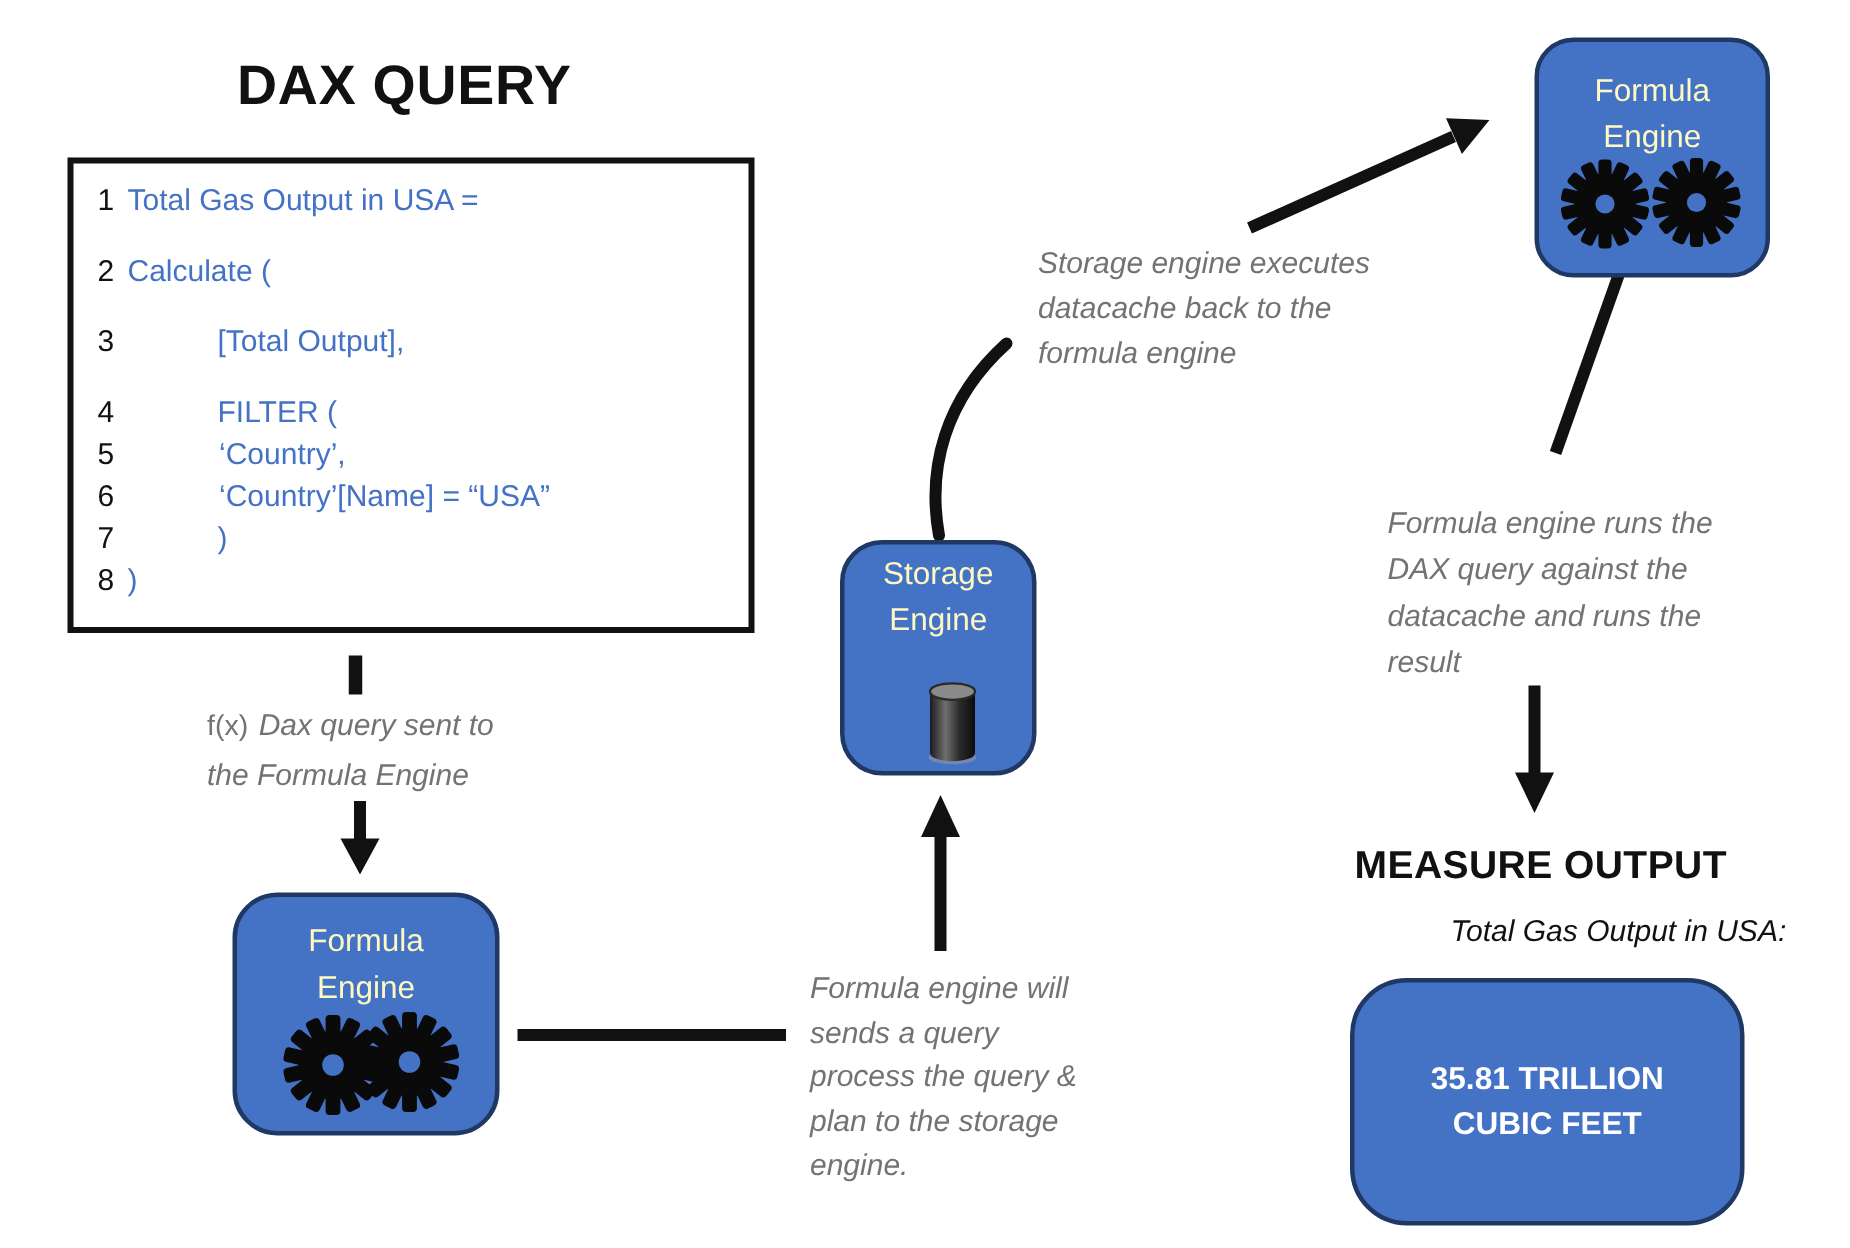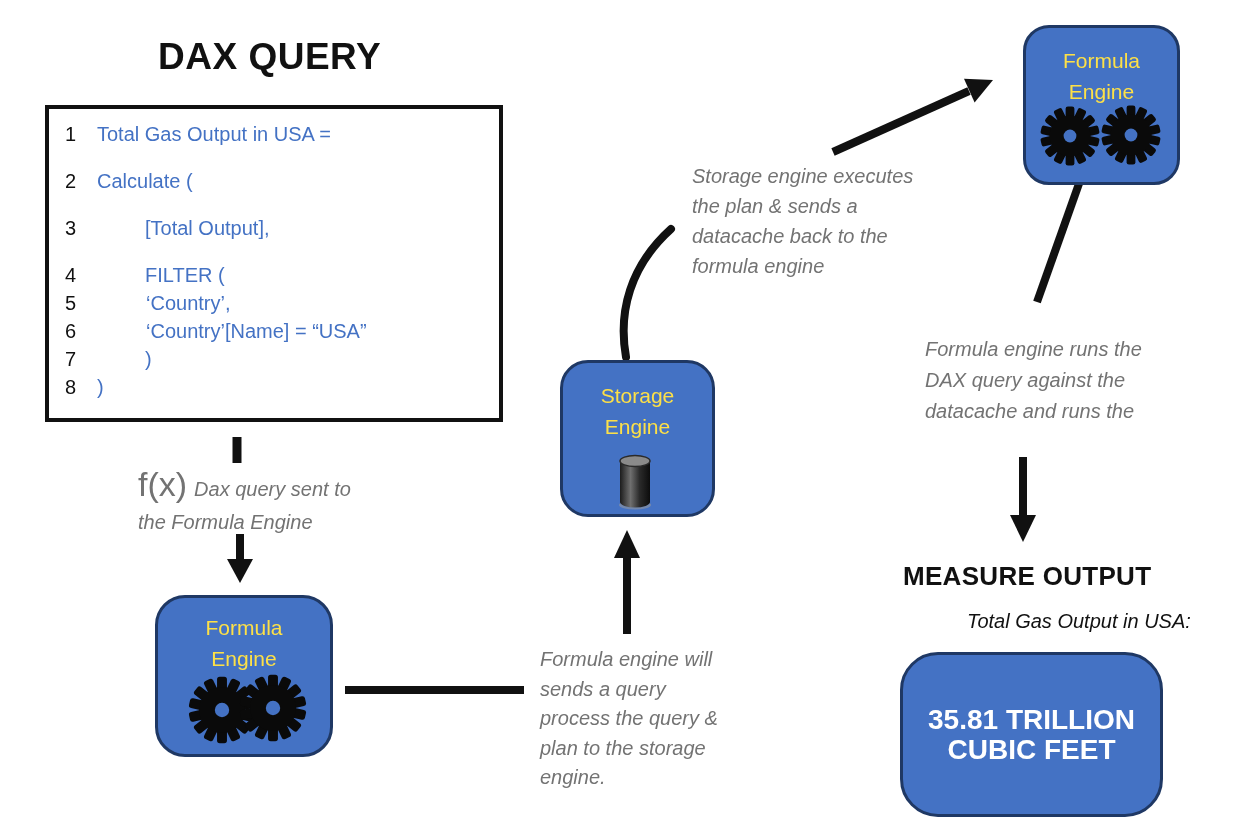--- a/index.html
+++ b/index.html
@@ -15,46 +15,46 @@
 
   .page-title{left:158px;top:36px;font-size:37px;font-weight:bold;letter-spacing:0.5px;}
 
   
   .code-box{left:45px;top:105px;width:458px;height:317px;border:4px solid #111;
             box-sizing:border-box;background:#fff;}
   .code-row{display:flex;font-size:20px;line-height:22px;white-space:pre;}
   .code-row .num{color:#111;width:20px;margin-left:16px;flex:none;}
   .code-row .code{color:var(--code-text);}
   .mt-first{margin-top:14px}.mt-lg{margin-top:25px}.mt-sm{margin-top:6px}
-  .ind0{margin-left:12px}.ind1{margin-left:60px}.ind2{margin-left:61px}
+  .ind0{margin-left:0}.ind1{margin-left:60px}.ind2{margin-left:61px}
 
   
   .note{font-style:italic;font-size:20px;color:#737373;}
   .fx-note{left:138px;top:468px;line-height:33px;}
-  .fx-sym{font-style:normal;font-size:34px;margin-right:7px;}
+  .fx-sym{font-style:normal;font-size:19px;margin-right:7px;}
   .note-mid{left:540px;top:645px;line-height:29.5px;}
   .note-top{left:692px;top:161px;line-height:30px;}
   .note-right{left:925px;top:334px;line-height:31px;}
 
   
   .node{background:var(--node-fill);border:3px solid var(--node-border);
-        box-sizing:border-box;color:#fde047;text-align:center;}
+        box-sizing:border-box;color:#fef9c3;text-align:center;}
   .node .lbl{font-size:21px;line-height:31px;font-weight:500;}
   .fe-bottom{left:155px;top:595px;width:178px;height:162px;border-radius:30px;padding-top:14px;}
-  .storage{left:560px;top:360px;width:155px;height:157px;border-radius:28px;padding-top:17px;}
+  .storage{left:560px;top:360px;width:131px;height:157px;border-radius:28px;padding-top:4px;}
   .fe-top{left:1023px;top:25px;width:157px;height:160px;border-radius:26px;padding-top:17px;}
   .node svg.icon{position:absolute;left:0;top:0;pointer-events:none;}
 
   
   .measure-heading{left:903px;top:561px;font-size:26px;font-weight:bold;letter-spacing:0.3px;}
   .measure-sub{left:967px;top:610px;font-size:20px;font-style:italic;}
   .result-box{left:900px;top:652px;width:263px;height:165px;border-radius:38px;
               background:var(--node-fill);border:3px solid var(--node-border);box-sizing:border-box;
               color:#fff;display:flex;flex-direction:column;justify-content:center;align-items:center;
-              font-weight:bold;font-size:28px;line-height:30px;text-align:center;}
+              font-weight:bold;font-size:21px;line-height:30px;text-align:center;}
 
   
   .overlay{position:absolute;left:0;top:0;width:1233px;height:832px;pointer-events:none;}
   .stroke{stroke:var(--arrow);fill:none;}
   .head{fill:var(--arrow);stroke:none;}
 </style>
 </head>
 <body>
 
 <div class="canvas">
@@ -185,38 +185,38 @@
   <div class="abs node storage">
     <div class="lbl">Storage</div>
     <div class="lbl">Engine</div>
     <svg class="icon" width="155" height="157" viewBox="0 0 155 157">
       <use href="#cyl" x="55" y="90" width="34" height="58"></use>
     </svg>
   </div>
 
   <div class="abs note note-top">
     <div>Storage engine executes</div>
-    <div>the plan &amp; sends a</div>
     <div>datacache back to the</div>
     <div>formula engine</div>
   </div>
 
   <div class="abs node fe-top">
     <div class="lbl">Formula</div>
     <div class="lbl">Engine</div>
     <svg class="icon" width="157" height="160" viewBox="0 0 157 160">
       <use href="#gear" x="12" y="76" width="64" height="64"></use>
       <use href="#gear" x="73" y="75" width="64" height="64"></use>
     </svg>
   </div>
 
   <div class="abs note note-right">
     <div>Formula engine runs the</div>
     <div>DAX query against the</div>
     <div>datacache and runs the</div>
+    <div>result</div>
   </div>
 
   <div class="abs measure-heading">MEASURE OUTPUT</div>
   <div class="abs measure-sub">Total Gas Output in USA:</div>
   <div class="abs result-box">
     <div>35.81 TRILLION</div>
     <div>CUBIC FEET</div>
   </div>
 
 </div>

